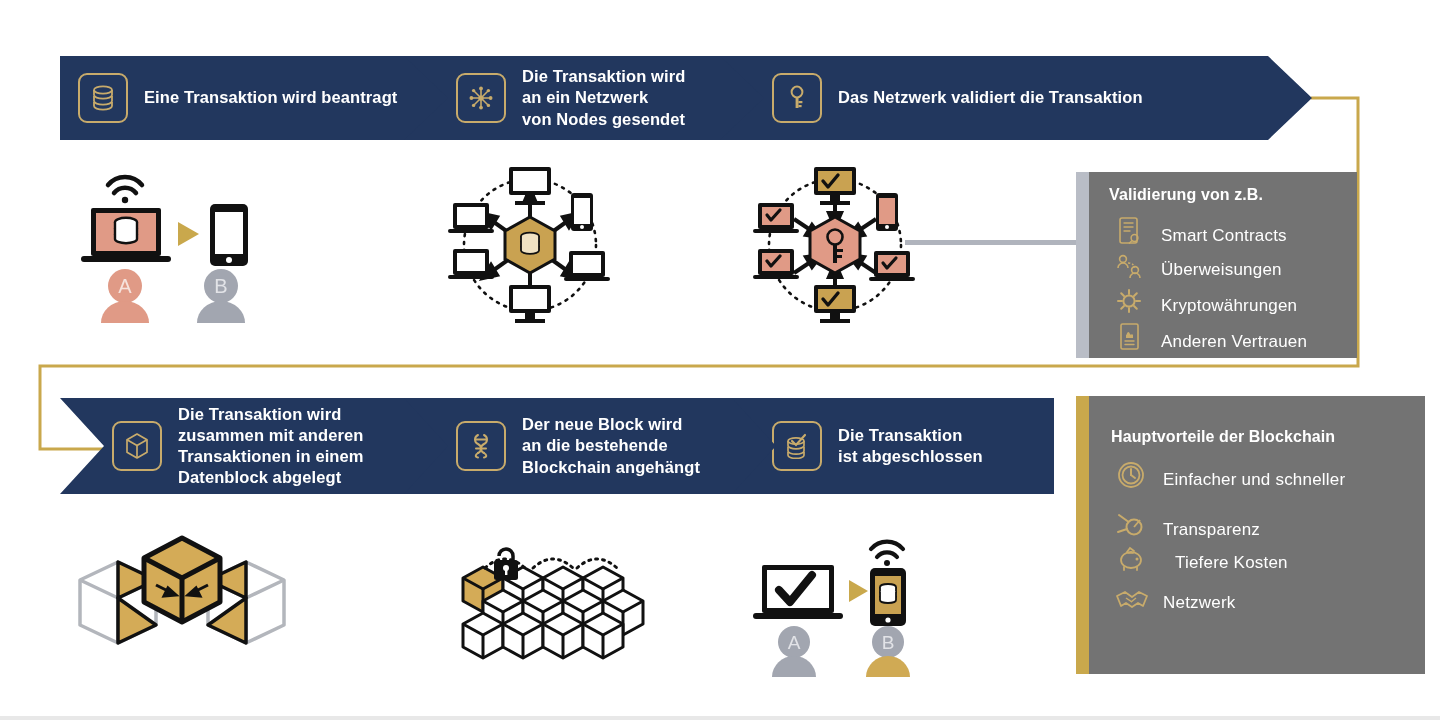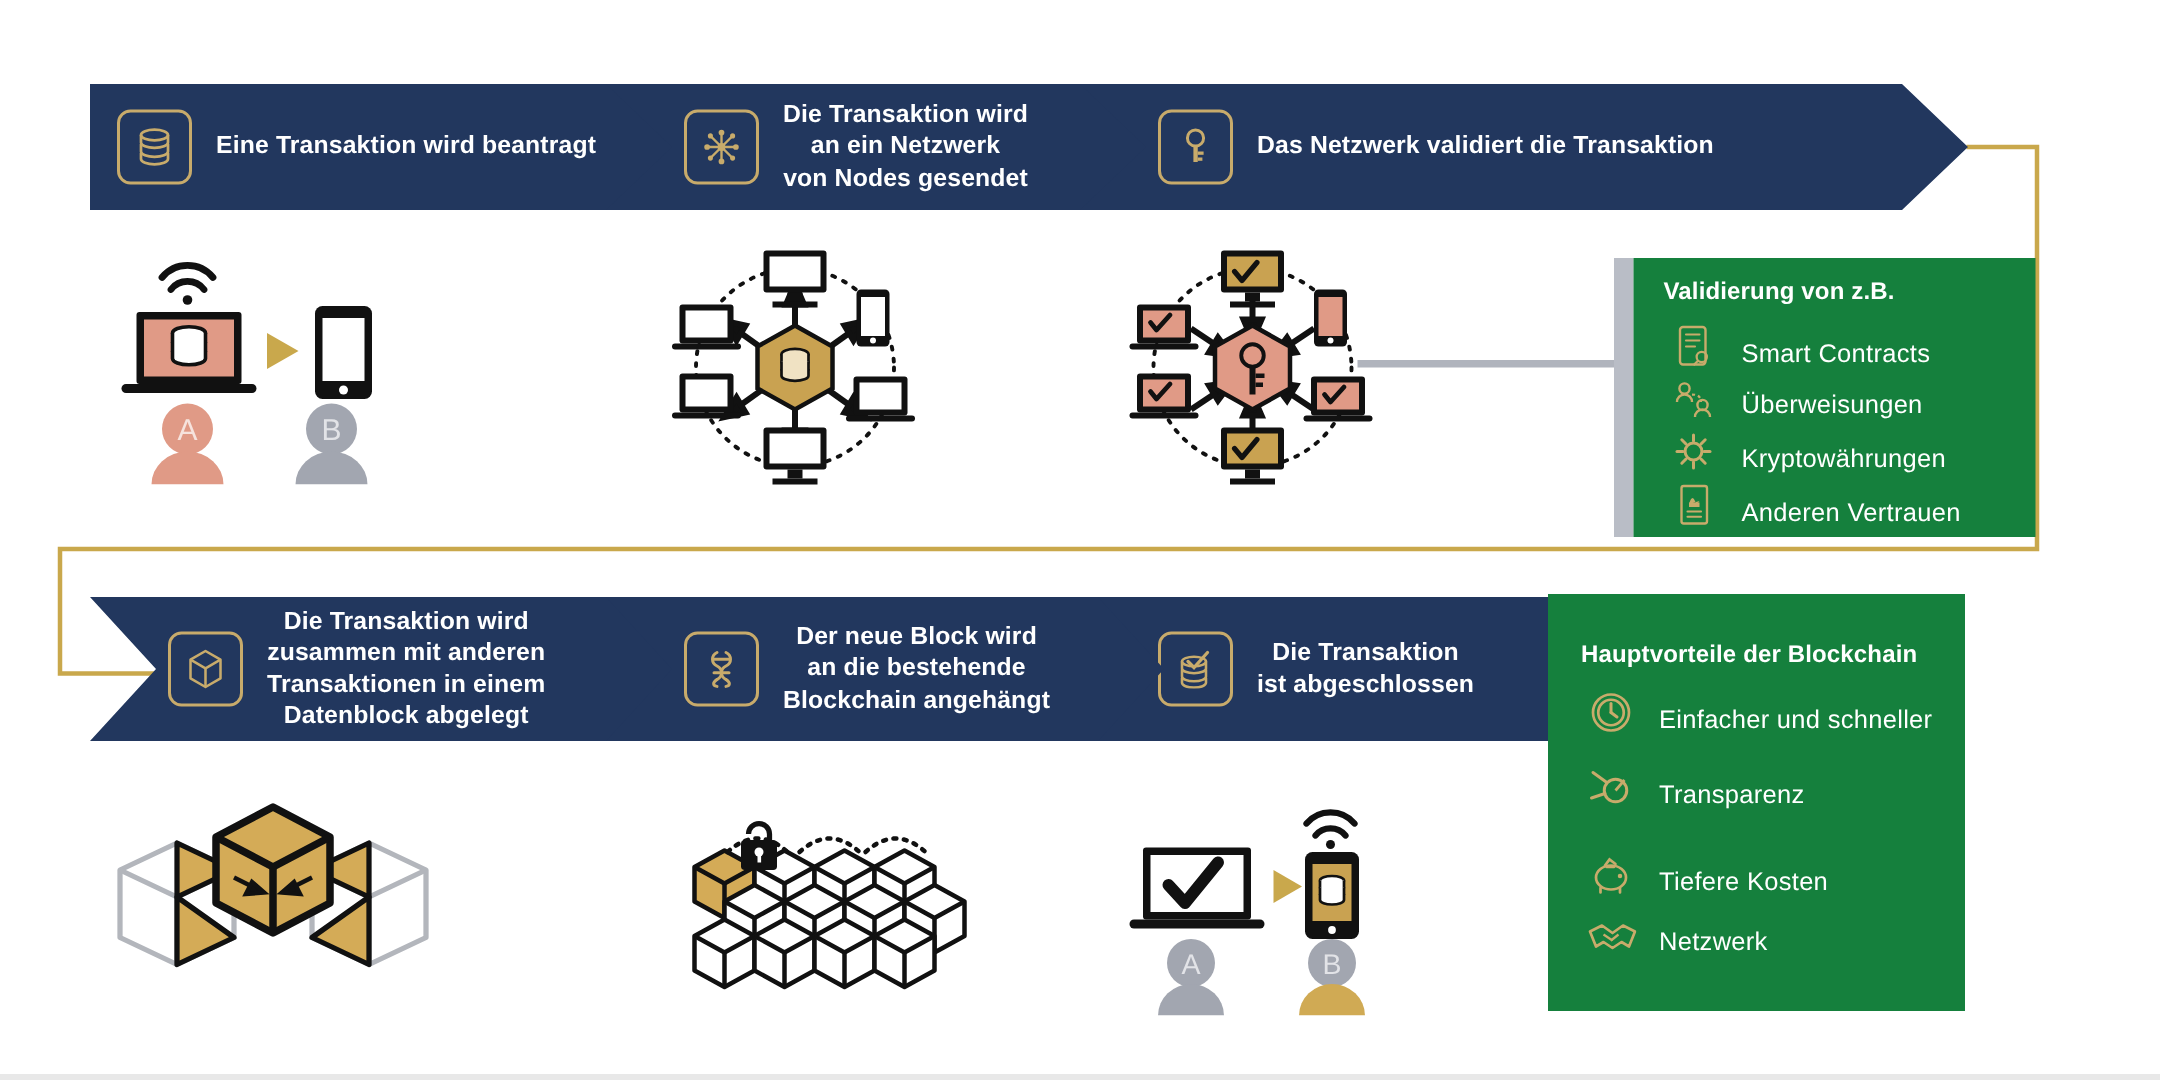--- a/index.html
+++ b/index.html
@@ -20,33 +20,33 @@
     clip-path:polygon(0 0, calc(100% - 44px) 0, 100% 50%, calc(100% - 44px) 100%, 0 100%);
     text-align:center;
   }
   .chev.notch-tip{
     clip-path:polygon(0 0, calc(100% - 44px) 0, 100% 50%, calc(100% - 44px) 100%, 0 100%, 44px 50%);
   }
   .chev.notch{
     clip-path:polygon(0 0, 100% 0, 100% 100%, 0 100%, 44px 50%);
   }
   .chev-inner{display:flex;align-items:center;padding-left:18px;}
-  .chev.notch-tip .chev-inner,.chev.notch .chev-inner{padding-left:52px;text-align:center;}
+  .chev.notch-tip .chev-inner,.chev.notch .chev-inner{padding-left:52px;}
 
   .sq-icon{
     width:46px;height:46px;min-width:46px;border:2px solid #c8ab6b;border-radius:9px;
     display:flex;align-items:center;justify-content:center;margin-right:16px;
   }
   .chev-label{
     font-size:16.5px;font-weight:700;line-height:1.28;letter-spacing:.1px;
     white-space:pre-line;
   }
 
   
-  .panel{position:absolute;background:#15803d;color:#fff;box-sizing:border-box;}
+  .panel{position:absolute;background:#737373;color:#fff;box-sizing:border-box;}
   .panel-title{font-size:16px;font-weight:700;letter-spacing:.1px;}
   .panel-row{display:flex;align-items:flex-end;}
   .panel-row .pl{font-size:17px;font-weight:400;letter-spacing:.2px;}
   .panel-ic{width:40px;min-width:40px;display:flex;align-items:center;justify-content:center;margin-right:12px;}
 
   .gold-bar{position:absolute;background:#c9a84c;}
   .gray-bar{position:absolute;background:#b9bdc6;}
   .gray-line{position:absolute;background:#b0b4bd;}
 
   .bottom-rule{position:absolute;left:0;bottom:0;width:1440px;height:4px;background:#e8e8e8;}
@@ -426,21 +426,21 @@
             <line x1="8" y1="19" x2="17" y2="19"></line>
               <line x1="8" y1="22.5" x2="17" y2="22.5"></line>
           </g>
         </svg>
       </div>
       <div class="pl">Anderen Vertrauen</div>
     </div>
   </div>
 
   <div class="gold-bar" style="left:1076px;top:396px;width:13px;height:278px;"></div>
-  <div class="panel" style="left:1032px;top:396px;width:278px;height:278px;padding:32px 0 0 22px;">
+  <div class="panel" style="left:1089px;top:396px;width:336px;height:278px;padding:32px 0 0 22px;">
     <div class="panel-title">Hauptvorteile der Blockchain</div>
 
     <div class="panel-row" style="margin-top:14px;">
       <div class="panel-ic">
         <svg width="30" height="30" viewBox="0 0 30 30">
           <circle cx="15" cy="15" r="12" fill="none" stroke="#c8ab6b" stroke-width="1.8"></circle>
           <circle cx="15" cy="15" r="8.5" fill="none" stroke="#c8ab6b" stroke-width="1.8"></circle>
           <line x1="15" y1="15" x2="15" y2="9" stroke="#c8ab6b" stroke-width="2" stroke-linecap="round"></line>
           <line x1="15" y1="15" x2="19" y2="18" stroke="#c8ab6b" stroke-width="2" stroke-linecap="round"></line>
         </svg>
@@ -453,21 +453,21 @@
         <svg width="32" height="28" viewBox="0 0 32 28">
           <circle cx="19" cy="15" r="7.5" fill="none" stroke="#c8ab6b" stroke-width="2"></circle>
           <line x1="13" y1="9.5" x2="4" y2="3" stroke="#c8ab6b" stroke-width="2" stroke-linecap="round"></line>
           <line x1="12" y1="17" x2="3" y2="20" stroke="#c8ab6b" stroke-width="2" stroke-linecap="round"></line>
           <line x1="19" y1="15" x2="25" y2="8" stroke="#c8ab6b" stroke-width="1.8"></line>
         </svg>
       </div>
       <div class="pl">Transparenz</div>
     </div>
 
-    <div class="panel-row" style="margin-top:30px;">
+    <div class="panel-row" style="margin-top:5px;gap:12px;">
       <div class="panel-ic">
         <svg width="32" height="28" viewBox="0 0 32 28">
           <path d="M6 15 a10 8 0 0 1 20 0 a10 8 0 0 1 -20 0 Z" fill="none" stroke="#c8ab6b" stroke-width="1.8"></path>
           <path d="M9 22 v3 M22 22 v3" stroke="#c8ab6b" stroke-width="1.8" stroke-linecap="round"></path>
           <path d="M12 7 l3 -4 l4 3" fill="none" stroke="#c8ab6b" stroke-width="1.8" stroke-linecap="round"></path>
           <circle cx="22" cy="14" r="1.5" fill="#c8ab6b"></circle>
           <line x1="13" y1="8" x2="18" y2="8" stroke="#c8ab6b" stroke-width="1.6" stroke-linecap="round"></line>
         </svg>
       </div>
       <div class="pl">Tiefere Kosten</div>

